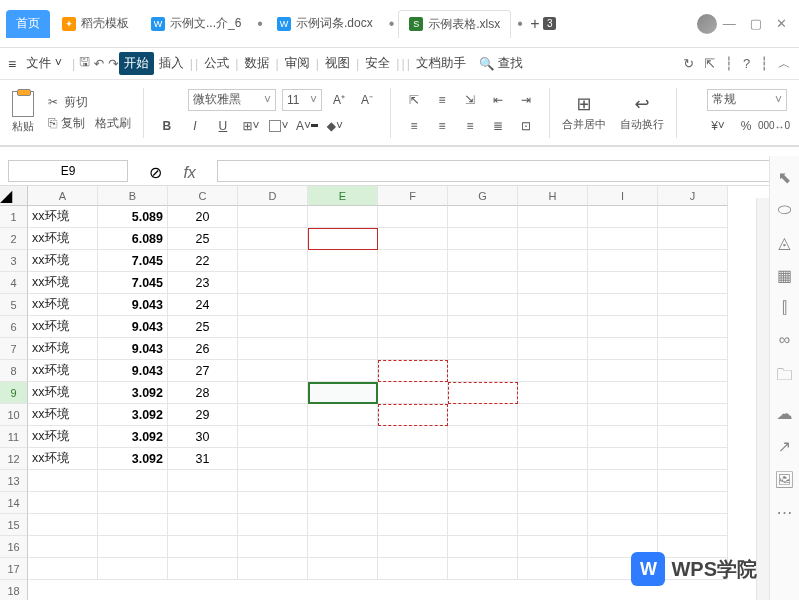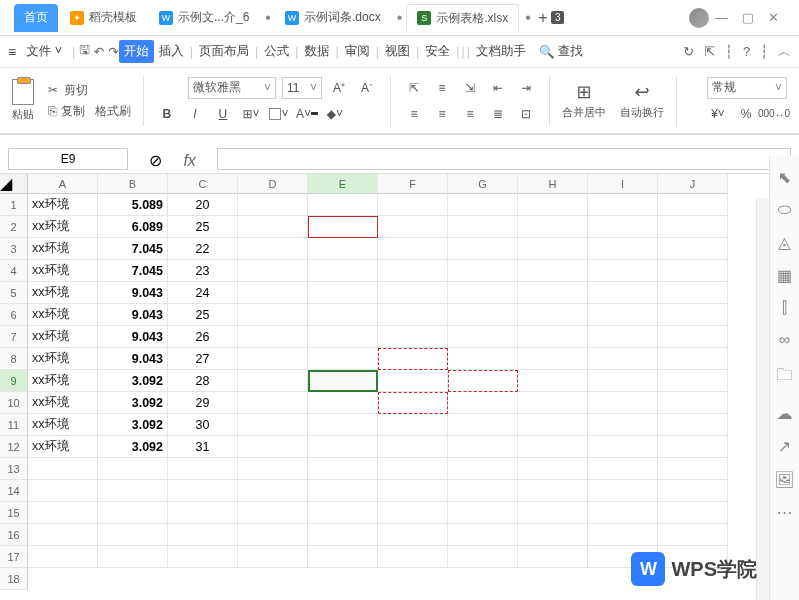--- a/index.html
+++ b/index.html
@@ -1,35 +1,35 @@
 <!DOCTYPE html>
 <html><head>
 <meta charset="utf-8">
 <style>
 * { margin:0; padding:0; box-sizing:border-box; font-family:"Microsoft YaHei","微软雅黑",sans-serif; }
 body { width:799px; height:600px; background:#fff; overflow:hidden; position:relative; }
-.titlebar { height:36px; display:flex; align-items:center; padding:0 14px; border-bottom:1px solid #e0e0e0; }
+.titlebar { height:48px; display:flex; align-items:center; padding:0 6px; border-bottom:1px solid #e0e0e0; }
 .tab { height:28px; display:flex; align-items:center; padding:0 10px; font-size:12px; color:#555; border-radius:4px 4px 0 0; margin-right:2px; cursor:pointer; }
 .tab.home { background:#409eff; color:#fff; font-weight:500; }
 .tab-icon { width:14px; height:14px; margin-right:5px; border-radius:2px; display:inline-flex; align-items:center; justify-content:center; font-size:9px; color:#fff; }
 .tab-icon.orange { background:#ff9800; }
 .tab-icon.blue { background:#2196f3; }
 .tab-icon.green { background:#2e7d32; }
 .tab.active { background:#fff; border:1px solid #e0e0e0; border-bottom:none; }
 .dot { color:#888; margin:0 4px; font-size:16px; }
 .spacer { flex:1; }
 .winbtns { display:flex; gap:14px; color:#888; font-size:13px; padding-right:6px; align-items:center; }
 .newtab { width:16px; text-align:center; color:#555; font-size:16px; }
 .tabcount { background:#555; color:#fff; font-size:10px; padding:1px 4px; border-radius:2px; }
 .avatar { width:20px; height:20px; border-radius:50%; background:linear-gradient(135deg,#888,#aaa); margin:0 6px; }
 .menubar { height:32px; display:flex; align-items:center; padding:0 8px; font-size:12.5px; color:#444; border-bottom:1px solid #e5e5e5; gap:0; }
 .hamburger { font-size:14px; margin-right:4px; }
 .filebtn { padding:2px 6px; }
 .mitem { padding:3px 5px; cursor:pointer; }
-.mitem.active { background:#3b82f6; color:#fff; border-radius:2px; }
+.mitem.active { background:#0c4a6e; color:#fff; border-radius:2px; }
 .mvdiv { color:#ccc; margin:0 1px; }
 .search { margin-left:8px; display:flex; align-items:center; gap:3px; }
 .menoright { margin-left:auto; display:flex; gap:10px; align-items:center; color:#666; font-size:13px; }
 .ribbon { height:66px; display:flex; align-items:center; padding:4px 8px; border-bottom:1px solid #ddd; gap:6px; }
 .rgroup { display:flex; flex-direction:column; gap:4px; padding:0 4px; }
 .rrow { display:flex; align-items:center; gap:6px; font-size:12px; color:#555; }
 .bigbtn { display:flex; flex-direction:column; align-items:center; font-size:11px; color:#555; gap:2px; padding:2px 4px; }
 .pasteicon { width:22px; height:26px; background:#fff; border:1px solid #888; position:relative; }
 .pasteicon:before { content:""; position:absolute; top:-3px; left:4px; width:12px; height:5px; background:#ffa726; border:1px solid #888; border-radius:2px; }
 .rsep { width:1px; height:50px; background:#e0e0e0; margin:0 2px; }
@@ -104,21 +104,20 @@
 <div class="menubar">
   <span class="hamburger">≡</span>
   <span class="filebtn"><span>文件</span> ˅</span>
   <span style="margin:0 4px;color:#ccc">|</span>
   <span style="color:#666">🖫</span>
   <span style="color:#666;margin:0 4px">↶</span>
   <span style="color:#666">↷</span>
   <span class="mitem active">开始</span>
   <span class="mitem">插入</span>
   <span class="mvdiv">|</span>
-  <span class="mitem">页面布局</span>
   <span class="mvdiv">|</span>
   <span class="mitem">公式</span>
   <span class="mvdiv">|</span>
   <span class="mitem">数据</span>
   <span class="mvdiv">|</span>
   <span class="mitem">审阅</span>
   <span class="mvdiv">|</span>
   <span class="mitem">视图</span>
   <span class="mvdiv">|</span>
   <span class="mitem">安全</span>

